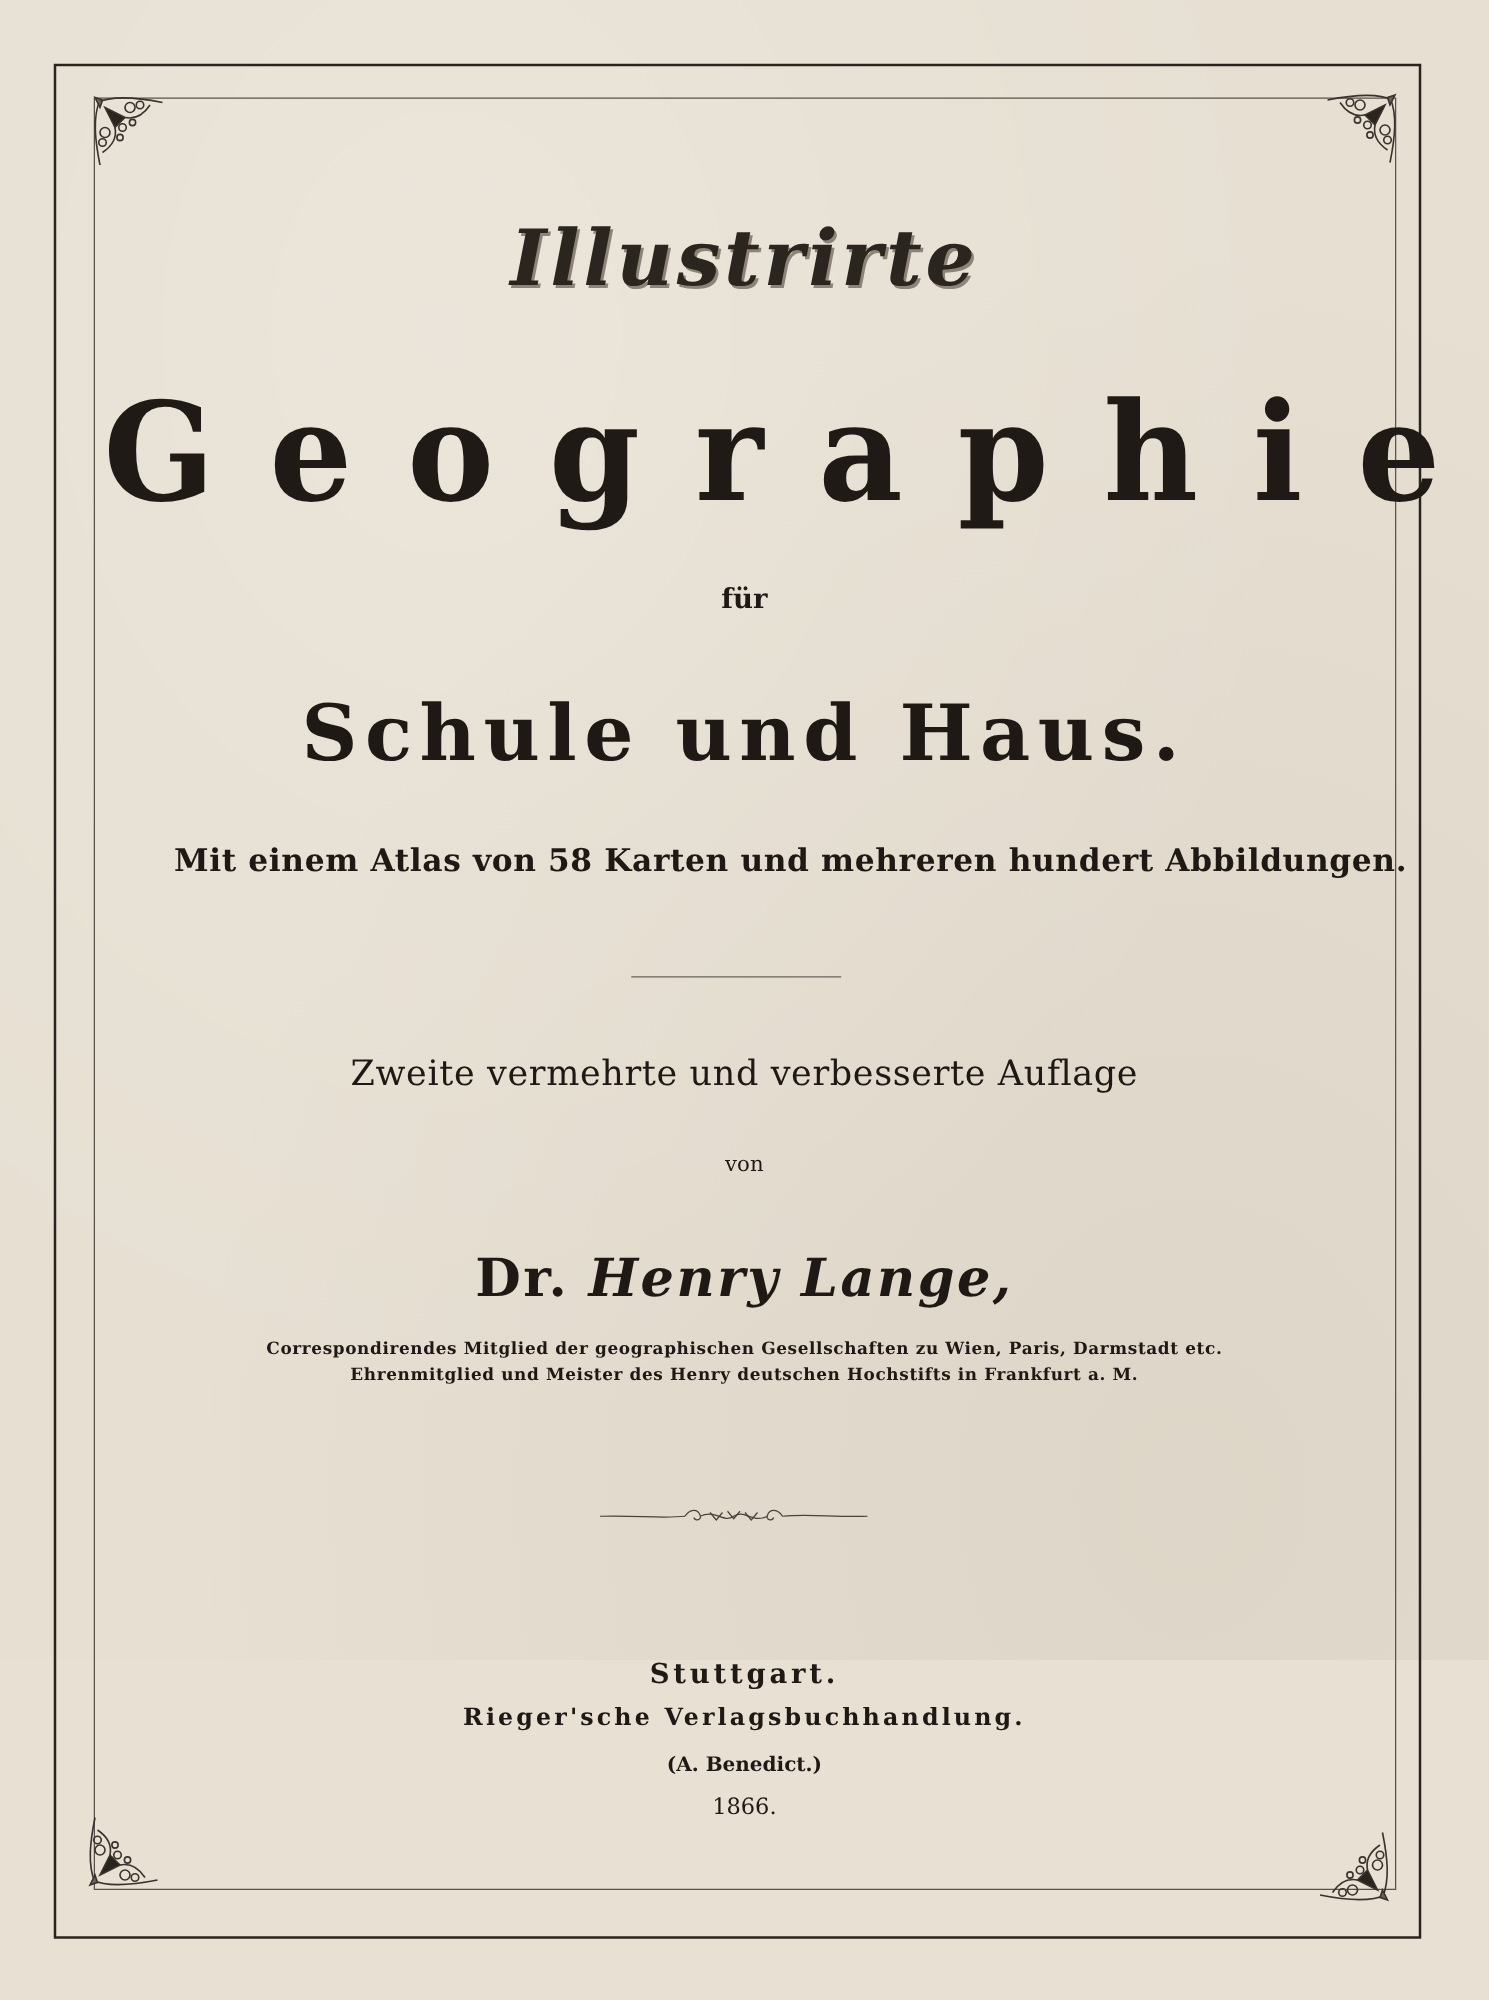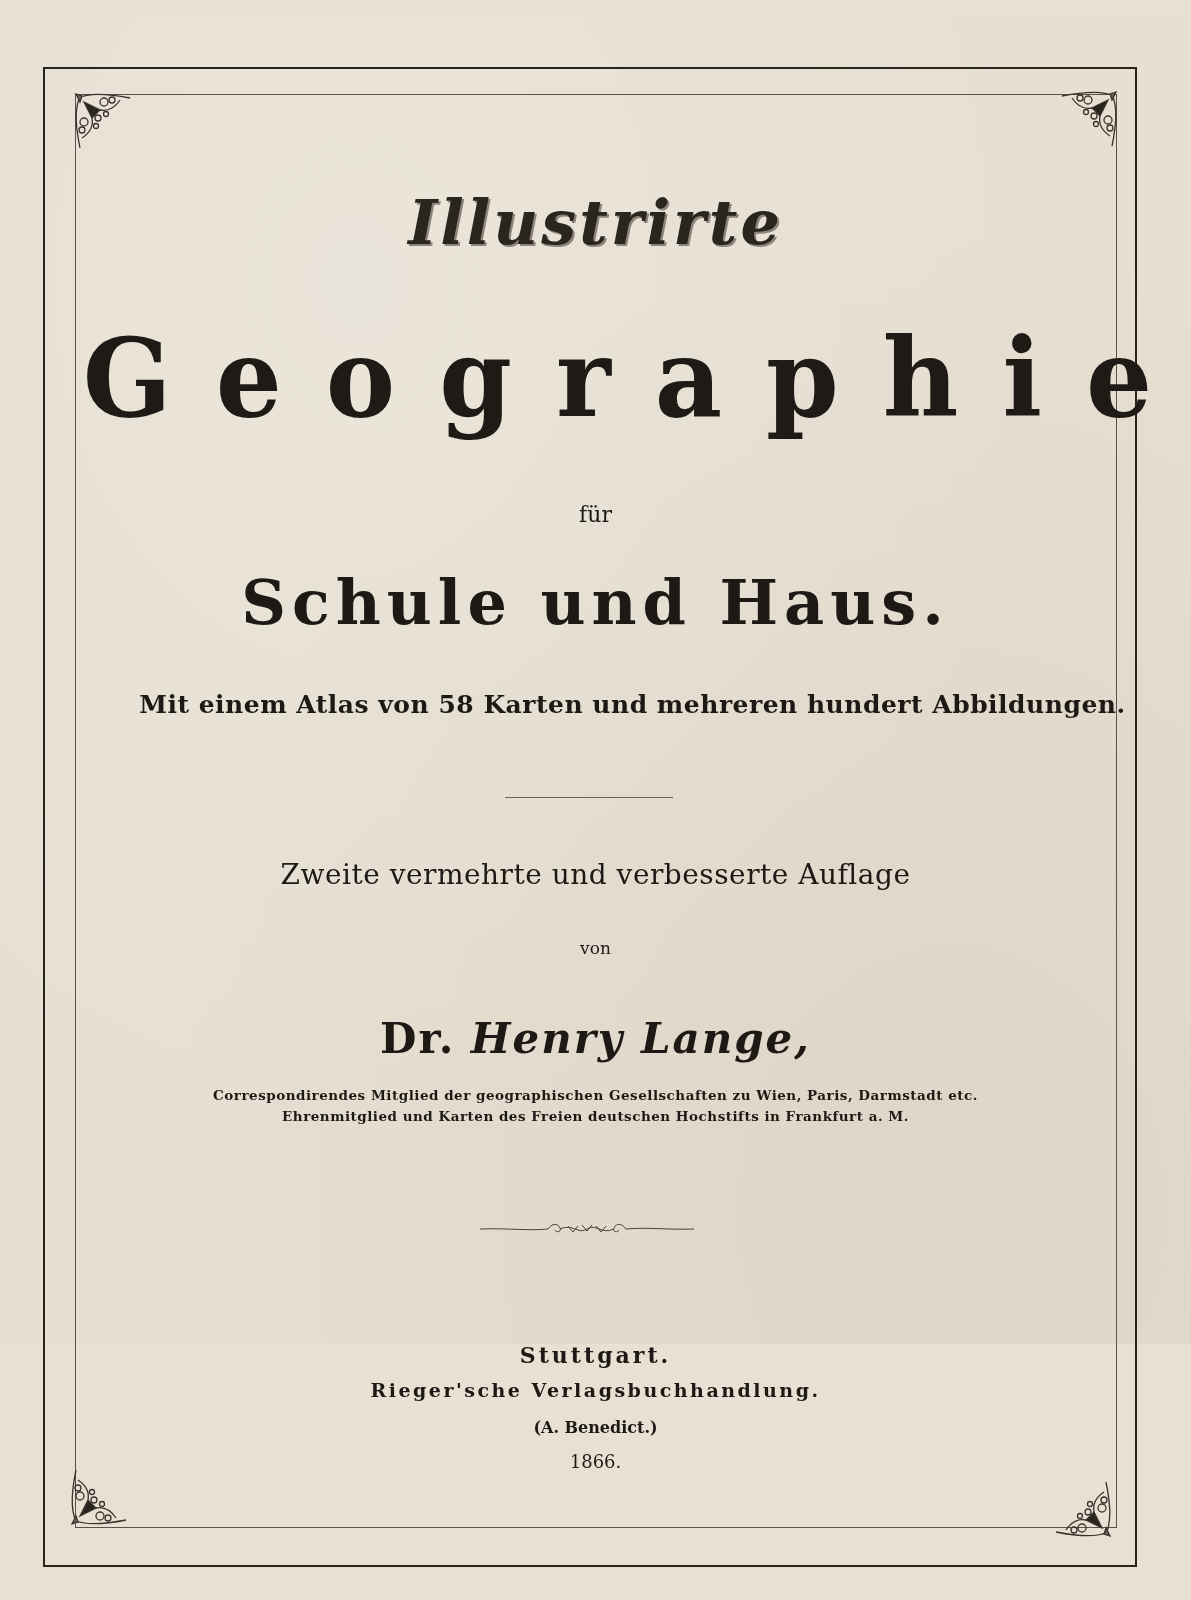--- a/index.html
+++ b/index.html
@@ -4,21 +4,21 @@
 <style>
   html, body { margin:0; padding:0; }
   body {
     width:1191px; height:1600px; overflow:hidden;
     background:#e7e0d3;
     position:relative;
     font-family:"DejaVu Serif", serif;
     color:#1e1915;
   }
   .page {
-    position:absolute; left:0; top:16px; width:1191px; height:1328px;
+    position:absolute; left:0; top:0; width:1191px; height:1328px;
     background:
       radial-gradient(ellipse at 30% 20%, rgba(255,255,255,0.18), rgba(0,0,0,0) 60%),
       radial-gradient(ellipse at 80% 90%, rgba(120,100,70,0.08), rgba(0,0,0,0) 60%),
       #e6dfd2;
   }
   .outer-frame {
     position:absolute; left:43px; top:51px; width:1094px; height:1500px;
     border:2px solid #2a241f; box-sizing:border-box;
   }
   .inner-frame {
@@ -39,21 +39,21 @@
   .t-illustrirte {
     top:170px; font-size:62px; letter-spacing:3px; color:#2b2520;
     font-style:italic; font-weight:bold;
     text-shadow: 2px 2px 0 #8d8479;
   }
   .t-geographie {
     top:300px; font-size:104px; letter-spacing:44px; color:#1f1a16;
     font-weight:bold; padding-left:44px;
     transform:scaleY(1.05);
   }
-  .t-fuer { top:466px; font-size:22px; font-weight:normal;margin-top:20px; }
+  .t-fuer { top:466px; font-size:22px; font-weight:bold; }
   .t-schule { top:550px; font-size:62px; letter-spacing:6px; font-weight:bold; }
   .t-atlas { top:674px; font-size:25px; font-weight:bold; letter-spacing:0.5px;padding-left:37px; }
   .rule {
     position:absolute; left:505px; top:781px; width:168px; height:0;
     border-top:1px solid #6a6259;
   }
   .t-auflage { top:842px; font-size:28px; letter-spacing:0.5px; }
   .t-von { top:922px; font-size:17px; }
   .t-author { top:998px; font-size:42px; letter-spacing:2px; }
   .t-author .dr { font-weight:bold; }
@@ -149,21 +149,21 @@
   <div class="line t-fuer">für</div>
   <div class="line t-schule">Schule und Haus.</div>
   <div class="line t-atlas">Mit einem Atlas von 58 Karten und mehreren hundert Abbildungen.</div>
 
   <div class="rule"></div>
 
   <div class="line t-auflage">Zweite vermehrte und verbesserte Auflage</div>
   <div class="line t-von">von</div>
   <div class="line t-author"><span class="dr">Dr.</span> <span class="name">Henry Lange,</span></div>
   <div class="line t-aff1">Correspondirendes Mitglied der geographischen Gesellschaften zu Wien, Paris, Darmstadt etc.</div>
-  <div class="line t-aff2">Ehrenmitglied und Karten des Freien deutschen Hochstifts in Frankfurt a. M.</div>
+  <div class="line t-aff2">Ehrenmitglied und Meister des Henry deutschen Hochstifts in Frankfurt a. M.</div>
 
   <div class="ornament-rule">
     <svg viewBox="0 0 218 20" fill="none" stroke="#4a423b" stroke-width="1">
       <path d="M2 10 C30 9, 50 12, 70 10"></path>
       <path d="M148 10 C170 8, 190 11, 216 10"></path>
       <path d="M70 10 c4 -6 10 -6 12 -1 c2 4 -4 5 -5 2"></path>
       <path d="M148 10 c-4 -6 -10 -6 -12 -1 c-2 4 4 5 5 2"></path>
       <path d="M82 10 C95 4, 100 16, 109 10 C118 4, 123 16, 136 10"></path>
       <path d="M90 7 l5 6 l5 -6"></path>
       <path d="M118 7 l5 6 l5 -6"></path>

